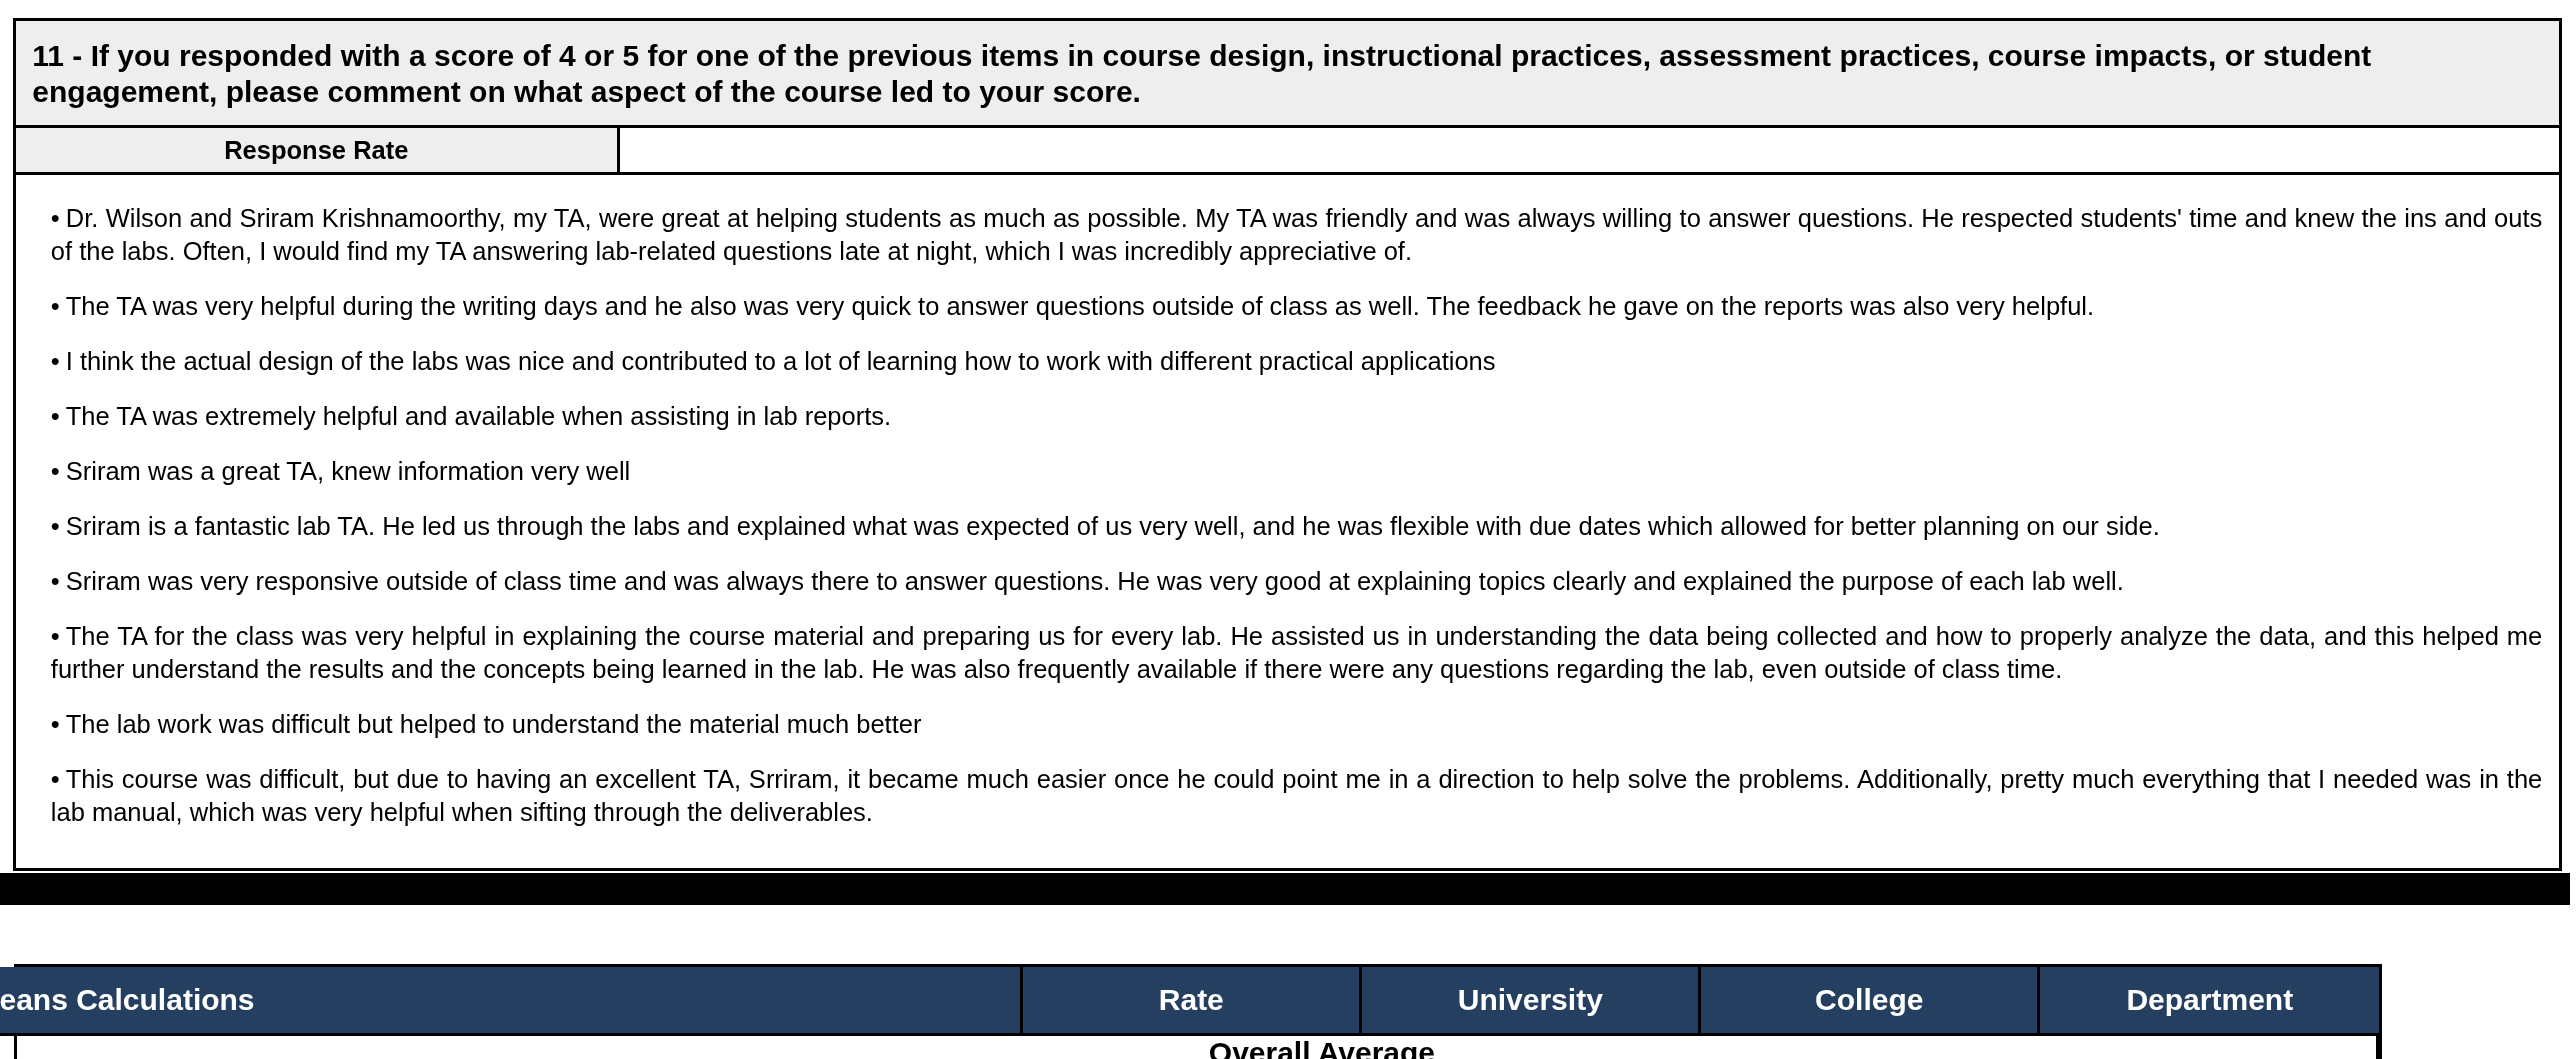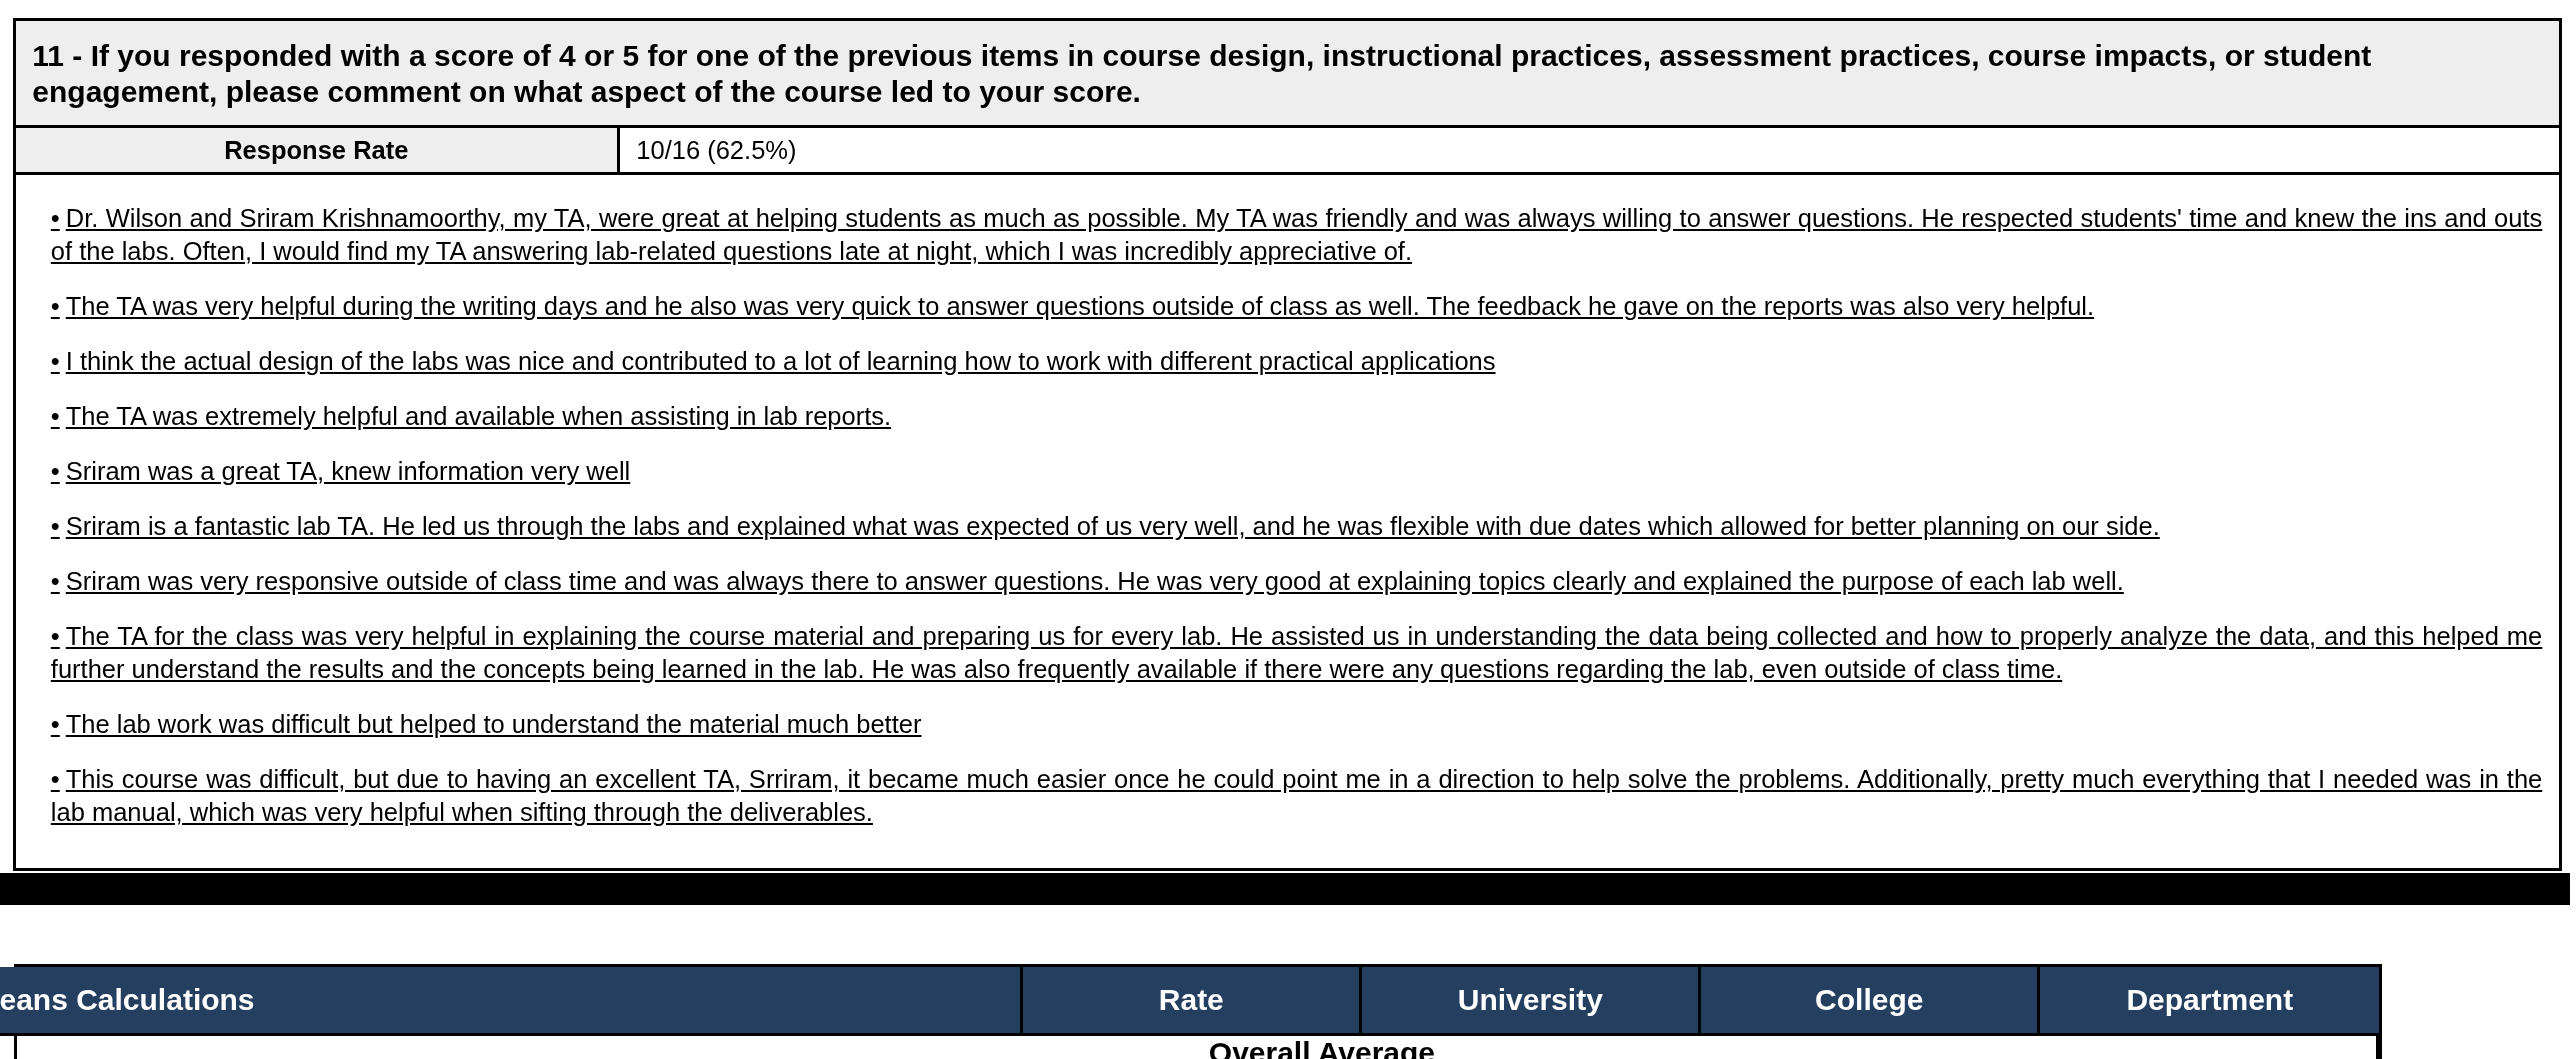--- a/index.html
+++ b/index.html
@@ -71,21 +71,20 @@
       background: #fff;
     }
     .comments {
       position: absolute;
       left: 0;
       right: 0;
       top: 154px;
       bottom: 0;
       padding: 27px 16.5px 0 35px;
       box-sizing: border-box;
-      text-decoration: underline;
     }
     .comment {
       font-size: 25.5px;
       line-height: 33px;
       text-align: justify;
       margin: 0 0 22px 0;
     }
     .comment .bullet {
       margin-right: 6px;
     }
@@ -150,21 +149,20 @@
     }
   </style>
 </head>
 <body>
 
 <div class="qbox">
   <div class="qtitle">11 - If you responded with a score of 4 or 5 for one of the previous items in course design, instructional practices, assessment practices, course impacts, or student engagement, please comment on what aspect of the course led to your score.</div>
 
   <div class="rrow">
     <div class="rlabel">Response Rate</div>
-    <div class="rvalue">10/16 (62.5%)</div>
   </div>
 
   <div class="comments">
     <p class="comment"><span class="bullet">•</span><span>Dr. Wilson and Sriram Krishnamoorthy, my TA, were great at helping students as much as possible. My TA was friendly and was always willing to answer questions. He respected students' time and knew the ins and outs of the labs. Often, I would find my TA answering lab-related questions late at night, which I was incredibly appreciative of.</span></p>
     <p class="comment"><span class="bullet">•</span><span>The TA was very helpful during the writing days and he also was very quick to answer questions outside of class as well. The feedback he gave on the reports was also very helpful.</span></p>
     <p class="comment"><span class="bullet">•</span><span>I think the actual design of the labs was nice and contributed to a lot of learning how to work with different practical applications</span></p>
     <p class="comment"><span class="bullet">•</span><span>The TA was extremely helpful and available when assisting in lab reports.</span></p>
     <p class="comment"><span class="bullet">•</span><span>Sriram was a great TA, knew information very well</span></p>
     <p class="comment"><span class="bullet">•</span><span>Sriram is a fantastic lab TA. He led us through the labs and explained what was expected of us very well, and he was flexible with due dates which allowed for better planning on our side.</span></p>
     <p class="comment"><span class="bullet">•</span><span>Sriram was very responsive outside of class time and was always there to answer questions. He was very good at explaining topics clearly and explained the purpose of each lab well.</span></p>

